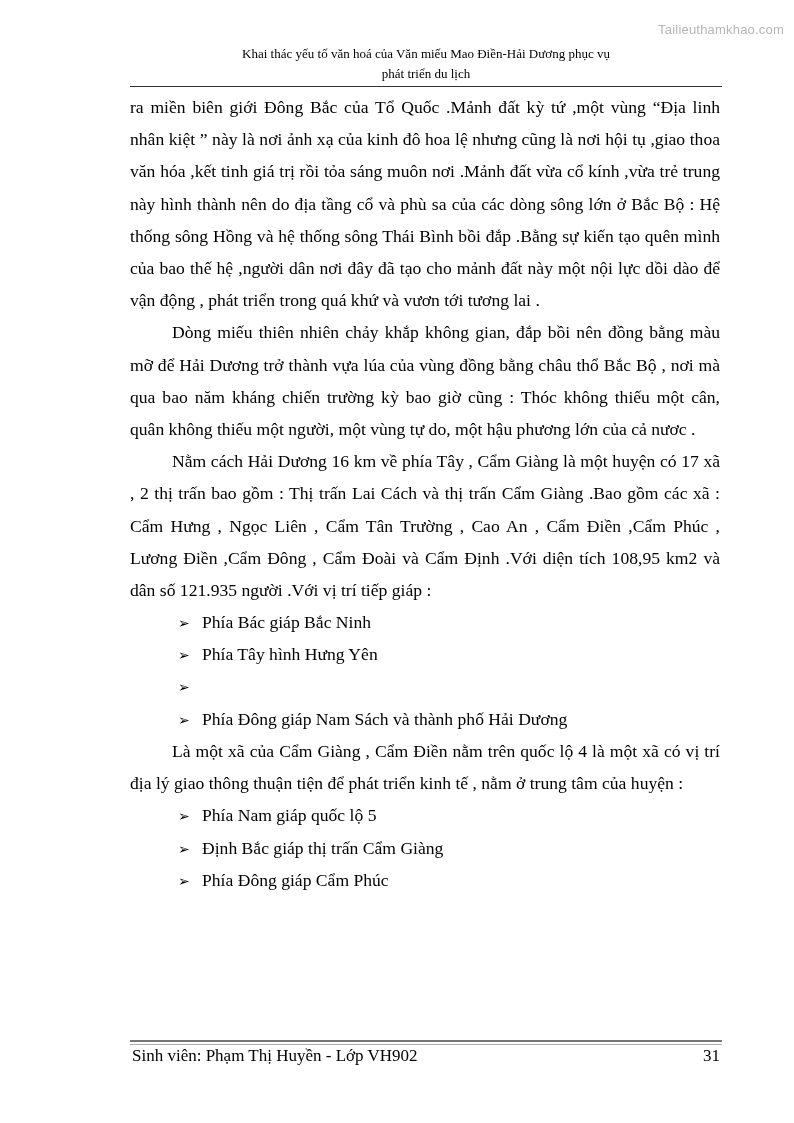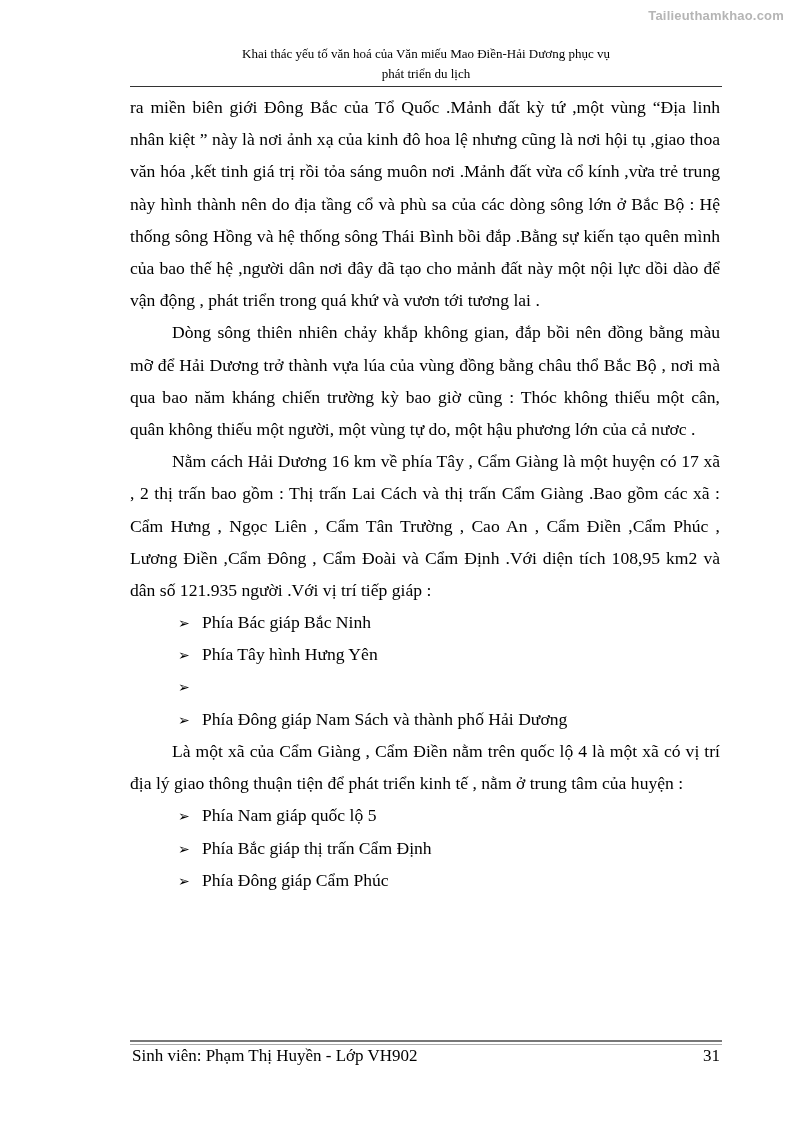--- a/index.html
+++ b/index.html
@@ -1,19 +1,19 @@
 <!DOCTYPE html>
 <html><head>
 <meta charset="utf-8">
 <style>
   html, body { margin: 0; padding: 0; background: #ffffff; }
   body { width: 794px; height: 1123px; position: relative; overflow: hidden;
          font-family: "Liberation Serif", "DejaVu Serif", serif; color: #000; }
-  .watermark { position: absolute; top: 8px; right: 10px; font-family: "Liberation Sans", sans-serif;
-               font-size: 13px; color: #b5b5b5; letter-spacing: 0.2px; font-weight: bold; }
+  .watermark { position: absolute; top: 22px; right: 10px; font-family: "Liberation Sans", sans-serif;
+               font-size: 13px; color: #b5b5b5; letter-spacing: 0.2px; }
   .header { position: absolute; top: 44px; left: 130px; width: 592px; text-align: center;
             font-size: 13px; line-height: 20px; }
   .header-rule { position: absolute; top: 86px; left: 130px; width: 592px; border-top: 1.5px solid #333; }
   .body { position: absolute; top: 91px; left: 130px; width: 590px; font-size: 17.6px; line-height: 32.2px; }
   .p { text-align: justify; text-align-last: left; margin: 0; }
   .p.indent { text-indent: 42px; }
   ul.bullets { list-style: none; margin: 0; padding: 0 0 0 48px; }
   ul.bullets li { display: flex; align-items: baseline; height: 32.2px; }
   .arrow { display: inline-block; width: 24px; font-size: 14px; font-family: "DejaVu Sans", sans-serif; }
   .footer-rule1 { position: absolute; top: 1040px; left: 130px; width: 592px; border-top: 2px solid #777; }
@@ -26,21 +26,21 @@
 <div class="watermark">Tailieuthamkhao.com</div>
 
 <div class="header">
   <div>Khai thác yếu tố văn hoá của Văn miếu Mao Điền-Hải Dương phục vụ</div>
   <div>phát triển du lịch</div>
 </div>
 <div class="header-rule"></div>
 
 <div class="body">
   <p class="p">ra miền biên giới Đông Bắc của Tổ Quốc .Mảnh đất kỳ tứ ,một vùng “Địa linh nhân kiệt ” này là nơi ảnh xạ của kinh đô hoa lệ nhưng cũng là nơi hội tụ ,giao thoa văn hóa ,kết tinh giá trị rồi tỏa sáng muôn nơi .Mảnh đất vừa cổ kính ,vừa trẻ trung này hình thành nên do địa tầng cổ và phù sa của các dòng sông lớn ở Bắc Bộ  : Hệ thống sông Hồng và hệ thống sông Thái Bình bồi đắp .Bằng sự kiến tạo quên mình của bao thế hệ ,người dân nơi đây đã tạo cho mảnh đất này một nội lực dồi dào để vận động , phát triển trong quá khứ và vươn tới tương lai .</p>
-  <p class="p indent">Dòng sông thiên nhiên chảy khắp không gian, đắp bồi nên đồng bằng màu mỡ để Hải Dương trở thành vựa lúa của vùng đồng bằng châu thổ Bắc Bộ , nơi mà qua bao năm kháng chiến trường kỳ bao giờ cũng : Thóc không thiếu một cân, quân không thiếu một người, một vùng tự do, một hậu phương lớn của cả nươc .</p>
+  <p class="p indent">Dòng miếu thiên nhiên chảy khắp không gian, đắp bồi nên đồng bằng màu mỡ để Hải Dương trở thành vựa lúa của vùng đồng bằng châu thổ Bắc Bộ , nơi mà qua bao năm kháng chiến trường kỳ bao giờ cũng : Thóc không thiếu một cân, quân không thiếu một người, một vùng tự do, một hậu phương lớn của cả nươc .</p>
   <p class="p indent">Nằm cách Hải Dương 16 km về phía Tây , Cẩm Giàng là một huyện có 17 xã , 2 thị trấn bao gồm : Thị trấn Lai Cách và thị trấn Cẩm Giàng .Bao gồm các xã : Cẩm Hưng , Ngọc Liên , Cẩm Tân Trường , Cao An , Cẩm Điền ,Cẩm Phúc , Lương Điền ,Cẩm Đông , Cẩm Đoài và Cẩm Định .Với diện tích 108,95 km2 và dân số 121.935 người .Với vị trí tiếp giáp :</p>
   <ul class="bullets">
     <li>
         <span class="arrow">➢</span>
         <span>Phía Bác giáp Bắc Ninh</span>
       </li>
     <li>
         <span class="arrow">➢</span>
         <span>Phía Tây hình Hưng Yên</span>
       </li>
@@ -53,21 +53,21 @@
       </li>
   </ul>
   <p class="p indent">Là một xã của Cẩm Giàng , Cẩm Điền nằm trên quốc lộ 4 là một xã có vị trí địa lý giao thông thuận tiện để phát triển kinh tế , nằm ở trung tâm của huyện :</p>
   <ul class="bullets">
     <li>
         <span class="arrow">➢</span>
         <span>Phía Nam giáp quốc lộ 5</span>
       </li>
     <li>
         <span class="arrow">➢</span>
-        <span>Phía Bắc giáp thị trấn Cẩm Định</span>
+        <span>Định Bắc giáp thị trấn Cẩm Giàng</span>
       </li>
     <li>
         <span class="arrow">➢</span>
         <span>Phía Đông giáp Cẩm Phúc</span>
       </li>
   </ul>
 </div>
 
 <div class="footer-rule1"></div>
 <div class="footer-rule2"></div>

